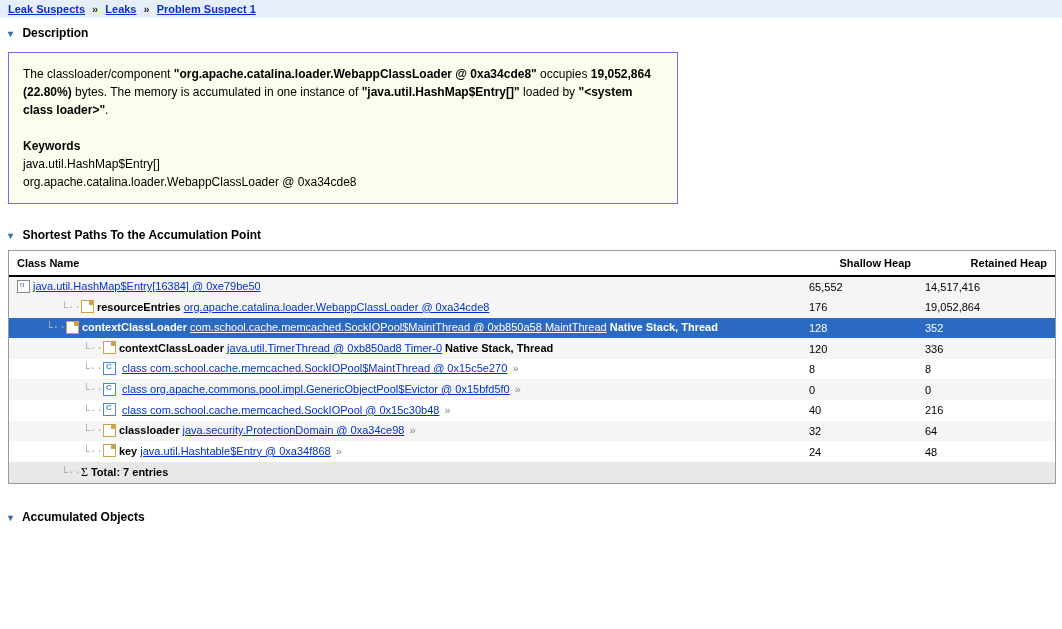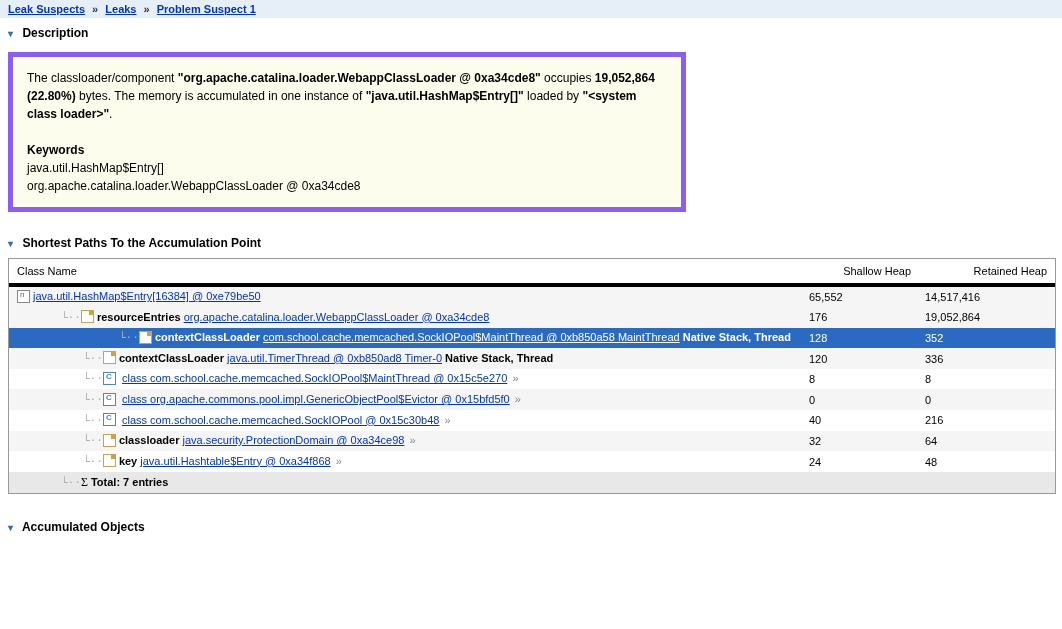--- a/index.html
+++ b/index.html
@@ -32,44 +32,44 @@
   }
   .section-head .toggle {
     color: #3b6ea5;
     margin-right: 6px;
     font-size: 10px;
     cursor: pointer;
     display:inline-block;
   }
   .desc-box {
     margin: 8px 8px 16px 8px;
-    border: 5px solid #8b5cf6;
+    border: 1px solid #8b5cf6;
     background: #fdfded;
     padding: 12px 14px;
     width: 640px;
     font-size: 12px;
     line-height: 1.5;
     font-family: Verdana, Arial, sans-serif;
   }
   .desc-box b { font-weight: bold; }
   .table-wrap {
     margin: 4px 8px 0 8px;
     width: 1046px;
     border: 1px solid #999;
   }
   table {
     border-collapse: collapse;
     width: 100%;
     font-size: 11px;
   }
   th {
     text-align: left;
-    font-weight: normal;
+    font-weight: bold;
     padding: 6px 8px;
-    border-bottom: 4px solid #000000;
+    border-bottom: 2px solid #000000;
     background: #fff;
   }
   th.num { text-align: right; }
   td {
     padding: 3px 6px 3px 6px;
     border-top: 1px solid transparent;
     white-space: nowrap;
   }
   td.num { width: 100px; }
   tr.odd { background: #f5f5f5; }
@@ -188,21 +188,21 @@
           <td style="padding-left: 8px;"><span class="icon icon-arr"></span><a class="link" href="#">java.util.HashMap$Entry[16384] @ 0xe79be50</a></td>
           <td class="num">65,552</td>
           <td class="num">14,517,416</td>
         </tr>
         <tr class="odd">
           <td style="padding-left: 52px; margin-top: 31px;"><span class="tree-line">└··</span><span class="icon icon-obj"></span><span class="bold">resourceEntries </span><a class="link" href="#">org.apache.catalina.loader.WebappClassLoader @ 0xa34cde8</a></td>
           <td class="num">176</td>
           <td class="num">19,052,864</td>
         </tr>
         <tr class="sel">
-          <td style="padding-left: 110px; margin-left: 20px;"><span class="tree-line">└··</span><span class="icon icon-obj"></span><span class="bold">contextClassLoader </span><a class="link" href="#">com.school.cache.memcached.SockIOPool$MaintThread @ 0xb850a58 MaintThread</a><span class="bold"> Native Stack, Thread</span></td>
+          <td style="padding-left: 37px; margin-left: 20px;"><span class="tree-line">└··</span><span class="icon icon-obj"></span><span class="bold">contextClassLoader </span><a class="link" href="#">com.school.cache.memcached.SockIOPool$MaintThread @ 0xb850a58 MaintThread</a><span class="bold"> Native Stack, Thread</span></td>
           <td class="num">128</td>
           <td class="num">352</td>
         </tr>
         <tr class="odd">
           <td style="padding-left: 74px;"><span class="tree-line">└··</span><span class="icon icon-obj"></span><span class="bold">contextClassLoader </span><a class="link" href="#">java.util.TimerThread @ 0xb850ad8 Timer-0</a><span class="bold"> Native Stack, Thread</span></td>
           <td class="num">120</td>
           <td class="num">336</td>
         </tr>
         <tr class="even">
           <td style="padding-left: 74px;"><span class="tree-line">└··</span><span class="icon icon-class"></span><span class="bold"><classloader> </classloader></span><a class="link" href="#">class com.school.cache.memcached.SockIOPool$MaintThread @ 0x15c5e270</a> <span class="followarr">»</span></td>

